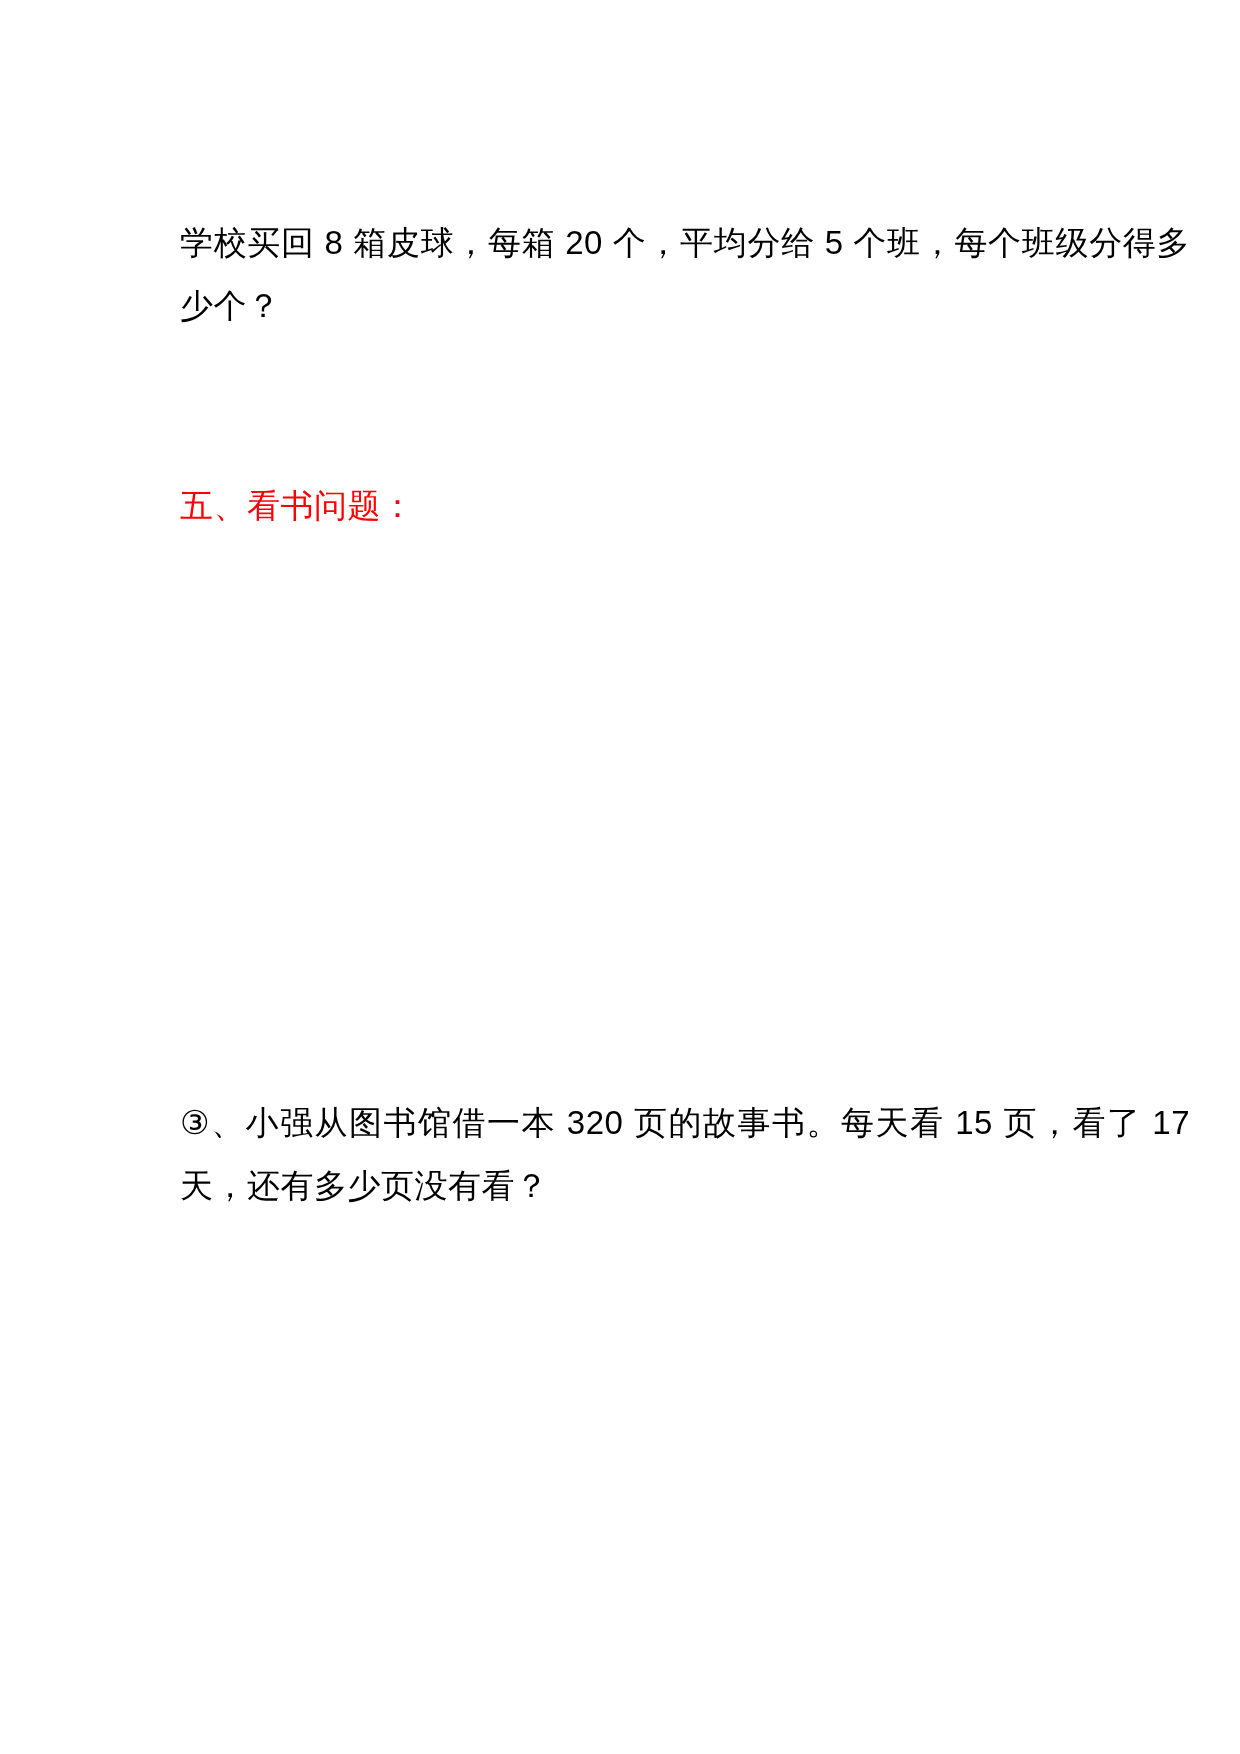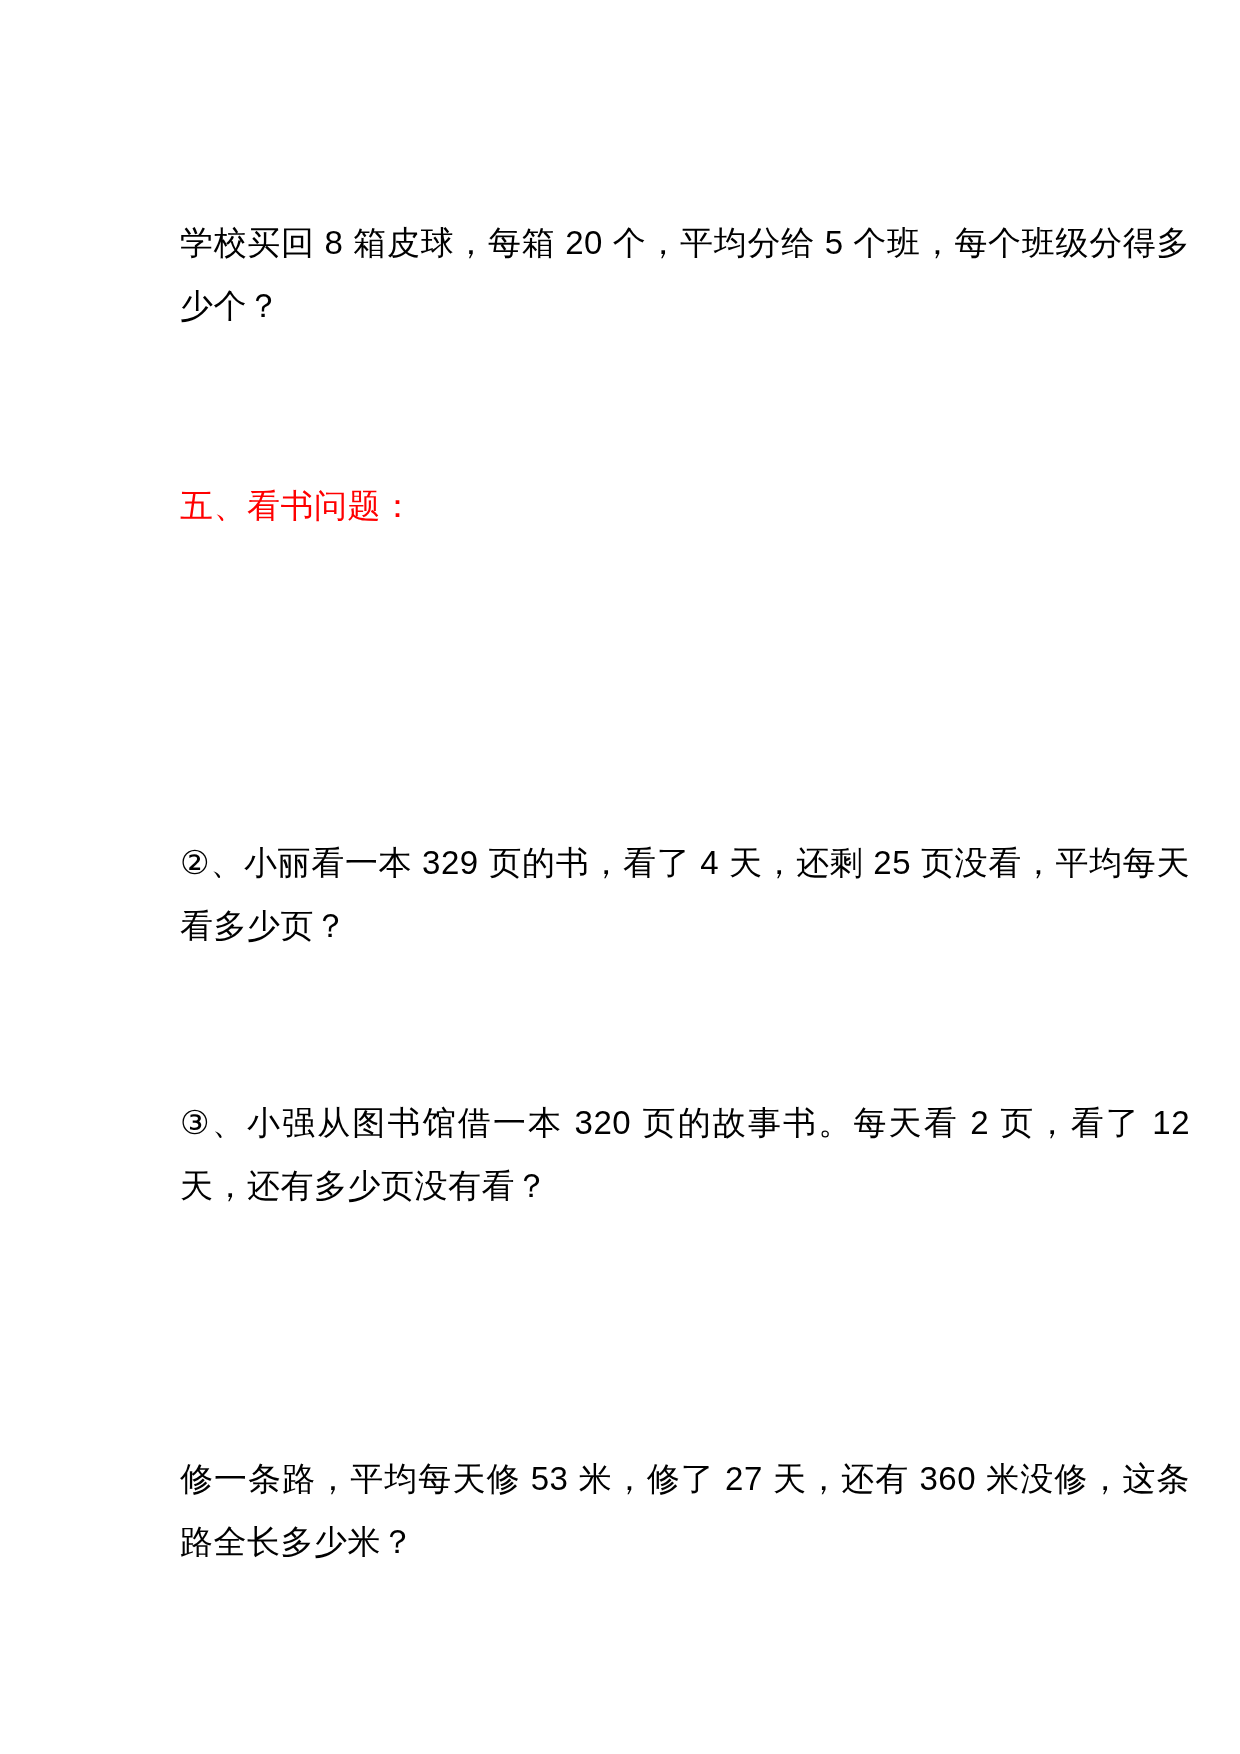--- a/index.html
+++ b/index.html
@@ -44,20 +44,18 @@
 </head>
 <body>
 
 <div class="page">
 
   <p class="prob" style="top:147px">学校买回 8 箱皮球，每箱 20 个，平均分给 5 个班，每个班级分得多少个？</p>
 
   <h2 class="heading" style="top:410px">五、看书问题：</h2>
 
 
-  <p class="prob" style="top:767px">②、小丽看一本 329 页的书，看了 4 天，还剩 25 页没看，平均每天看多少页？</p>
 
-  <p class="prob" style="top:1027px">③、小强从图书馆借一本 320 页的故事书。每天看 2 页，看了 12 天，还有多少页没有看？</p>
+  <p class="prob" style="top:1027px">③、小强从图书馆借一本 320 页的故事书。每天看 15 页，看了 17 天，还有多少页没有看？</p>
 
 
-  <p class="prob" style="top:1383px">修一条路，平均每天修 53 米，修了 27 天，还有 360 米没修，这条路全长多少米？</p>
 
 </div>
 
 </body></html>

